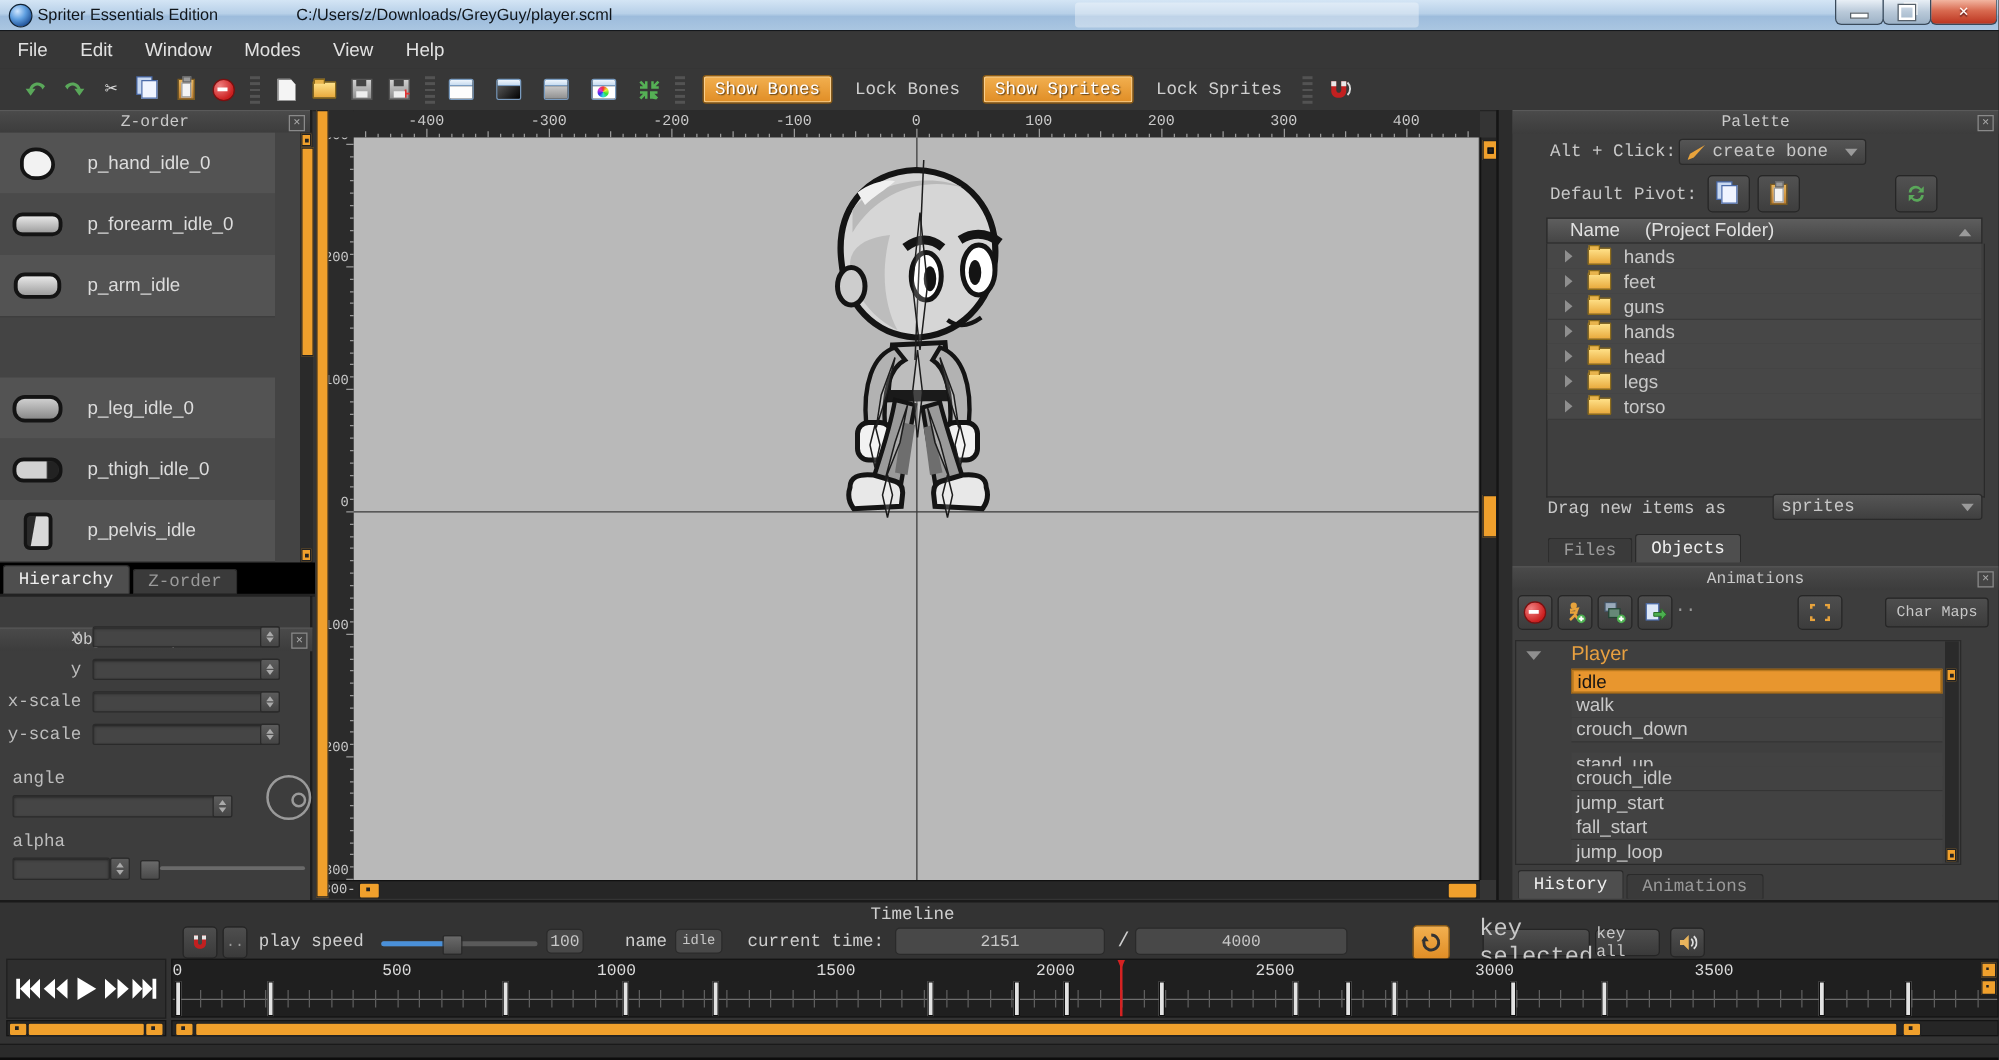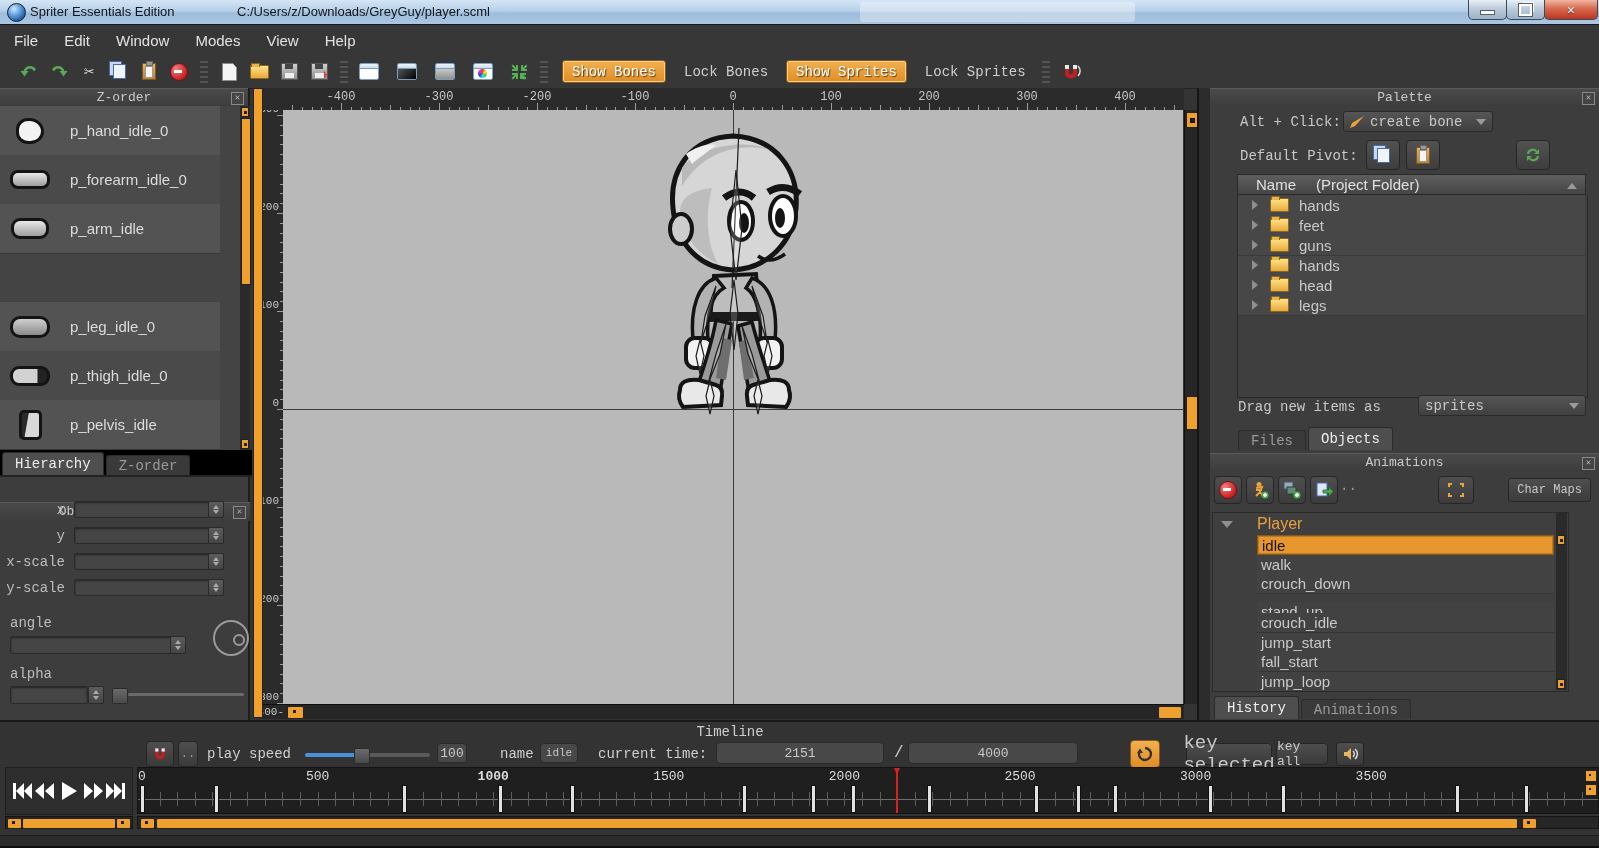--- a/index.html
+++ b/index.html
@@ -686,20 +686,25 @@
         <div class="trow" style="top: 80px;">
           <div class="caret"></div>
           <div class="folder"></div>
           <div class="lbl">head</div>
         </div>
         <div class="trow" style="top: 100px;">
           <div class="caret"></div>
           <div class="folder"></div>
           <div class="lbl">legs</div>
         </div>
+        <div class="trow" style="top: 120px;">
+          <div class="caret"></div>
+          <div class="folder"></div>
+          <div class="lbl">torso</div>
+        </div>
       </div>
     <div class="rp-row-lbl" style="left:28px;top:311px">Drag new items as</div>
     <div class="dd" style="left:208px;top:307px;width:168px">
       <span>sprites</span>
       <div class="arr"></div>
     </div>
     <div class="abs" id="palette-tabs" style="left: 26px; top: 336px; width: 360px; height: 26px; display: flex; align-items: flex-end; gap: 2px; padding-left: 2px;">
         <div class="tab off">Files</div>
         <div class="tab on">Objects</div>
       </div>
@@ -909,21 +914,21 @@
         <div class="tl-tick" style="left: 1321px;"></div>
         <div class="tl-tick" style="left: 1338.56px;"></div>
         <div class="tl-tick" style="left: 1356.12px;"></div>
         <div class="tl-tick" style="left: 1373.68px;"></div>
         <div class="tl-tick" style="left: 1391.24px;"></div>
         <div class="tl-tick" style="left: 1408.8px;"></div>
         <div class="tl-tick" style="left: 1426.36px;"></div>
         <div class="tl-tick" style="left: 1443.92px;"></div>
         <div class="tl-num" style="left: 4px;">0</div>
         <div class="tl-num" style="left: 179.6px;">500</div>
-        <div class="tl-num" style="left: 355.2px; font-weight: bold;">1000</div>
+        <div class="tl-num" style="left: 355.2px;">1000</div>
         <div class="tl-num" style="left: 530.8px;">1500</div>
         <div class="tl-num" style="left: 706.4px;">2000</div>
         <div class="tl-num" style="left: 882px;">2500</div>
         <div class="tl-num" style="left: 1057.6px;">3000</div>
         <div class="tl-num" style="left: 1233.2px;">3500</div>
         <div class="keyframe" style="left: 2px;"></div>
         <div class="keyframe" style="left: 75.752px;"></div>
         <div class="keyframe" style="left: 263.644px;"></div>
         <div class="keyframe" style="left: 360.224px;"></div>
         <div class="keyframe" style="left: 432.22px;"></div>

